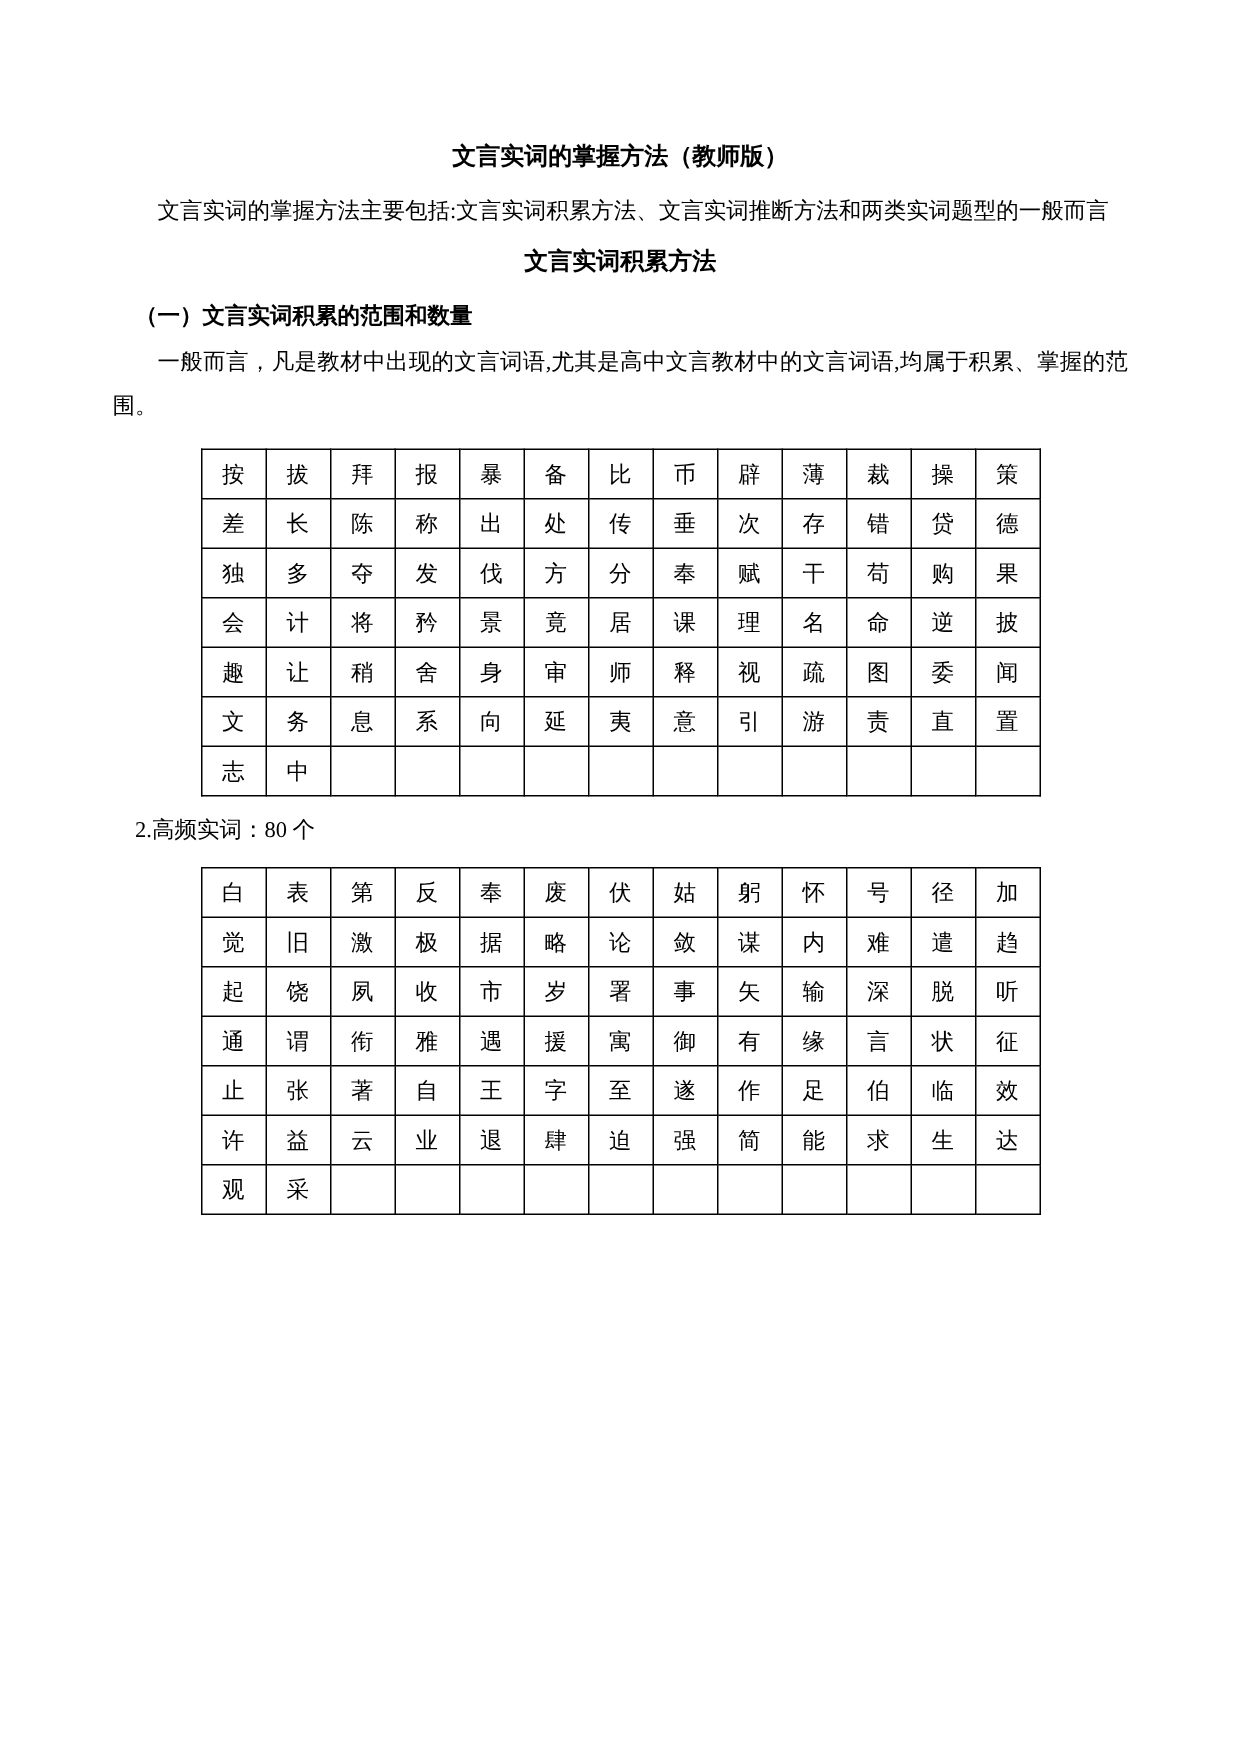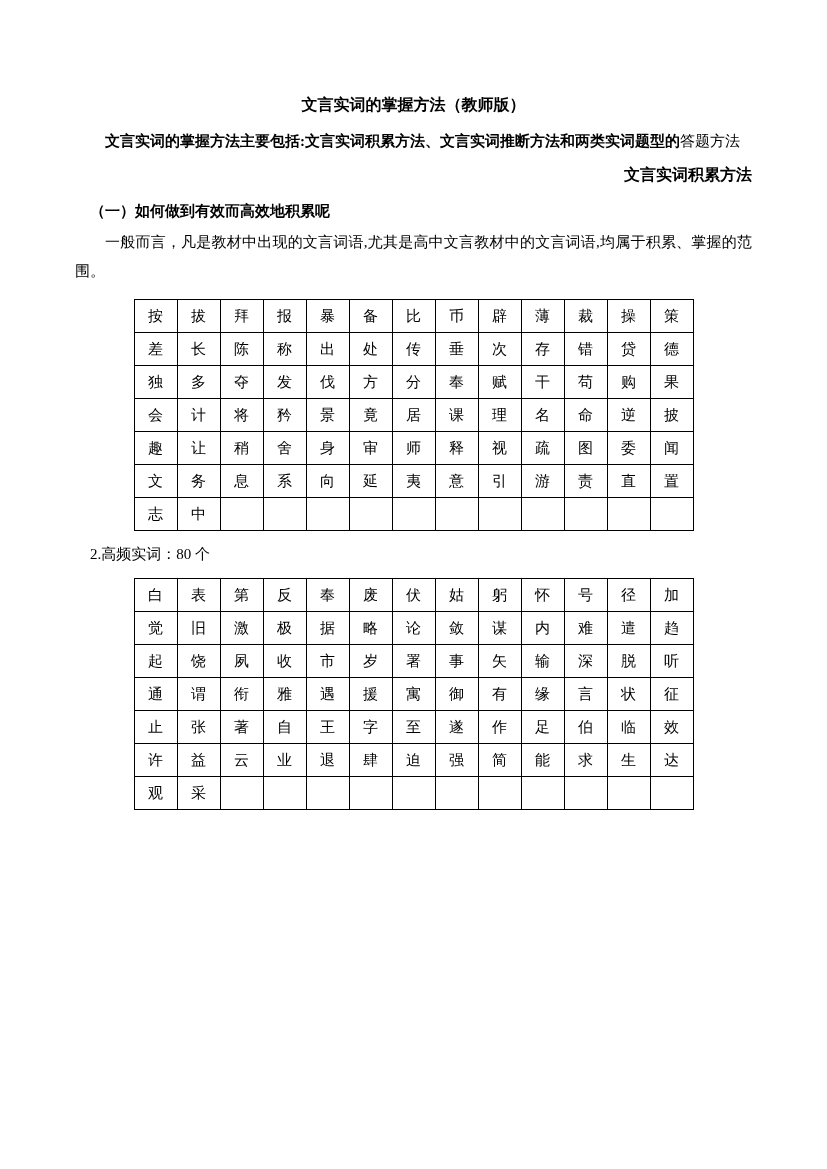--- a/index.html
+++ b/index.html
@@ -22,23 +22,23 @@
     margin: 0 0 10px 0;
   }
   p.body-text {
     font-size: 15px;
     line-height: 29px;
     margin: 0;
     text-align: justify;
   }
   .indent2 { text-indent: 2em; }
   .indent1 { text-indent: 1em; }
-  .bold { font-weight: bold; }
+  .bold { font-weight: normal; }
   .section-heading {
-    text-align: right;
+    text-align: center;
     font-weight: bold;
     font-size: 16px;
     line-height: 30px;
     margin: 4px 0 2px 0;
   }
   .sub-heading {
     font-weight: bold;
     font-size: 15px;
     line-height: 30px;
     margin: 6px 0 2px 0;
@@ -62,26 +62,26 @@
     font-family: "Liberation Serif", "DejaVu Serif", serif;
   }
 </style>
 </head>
 <body>
 
 <div class="page">
 
   <h1 class="doc-title">文言实词的掌握方法（教师版）</h1>
 
-  <p class="body-text indent2"><span class="bold">文言实词的掌握方法主要包括:文言实词积累方法、文言实词推断方法和两类实词题型的</span><span>答题方法</span></p>
+  <p class="body-text indent2"><span class="bold">文言实词的掌握方法主要包括:文言实词积累方法、文言实词推断方法和两类实词题型的</span><span>一般而言</span></p>
 
   <h2 class="section-heading">文言实词积累方法</h2>
 
 
-  <h3 class="sub-heading">（一）如何做到有效而高效地积累呢</h3>
+  <h3 class="sub-heading">（一）文言实词积累的范围和数量</h3>
 
   <p class="body-text indent2">一般而言，凡是教材中出现的文言词语,尤其是高中文言教材中的文言词语,均属于积累、掌握的范围。</p>
 
   <div class="spacer-line"></div>
 
 
   <table class="char-table">
     <tbody>
         <tr>
           <td>按</td>

